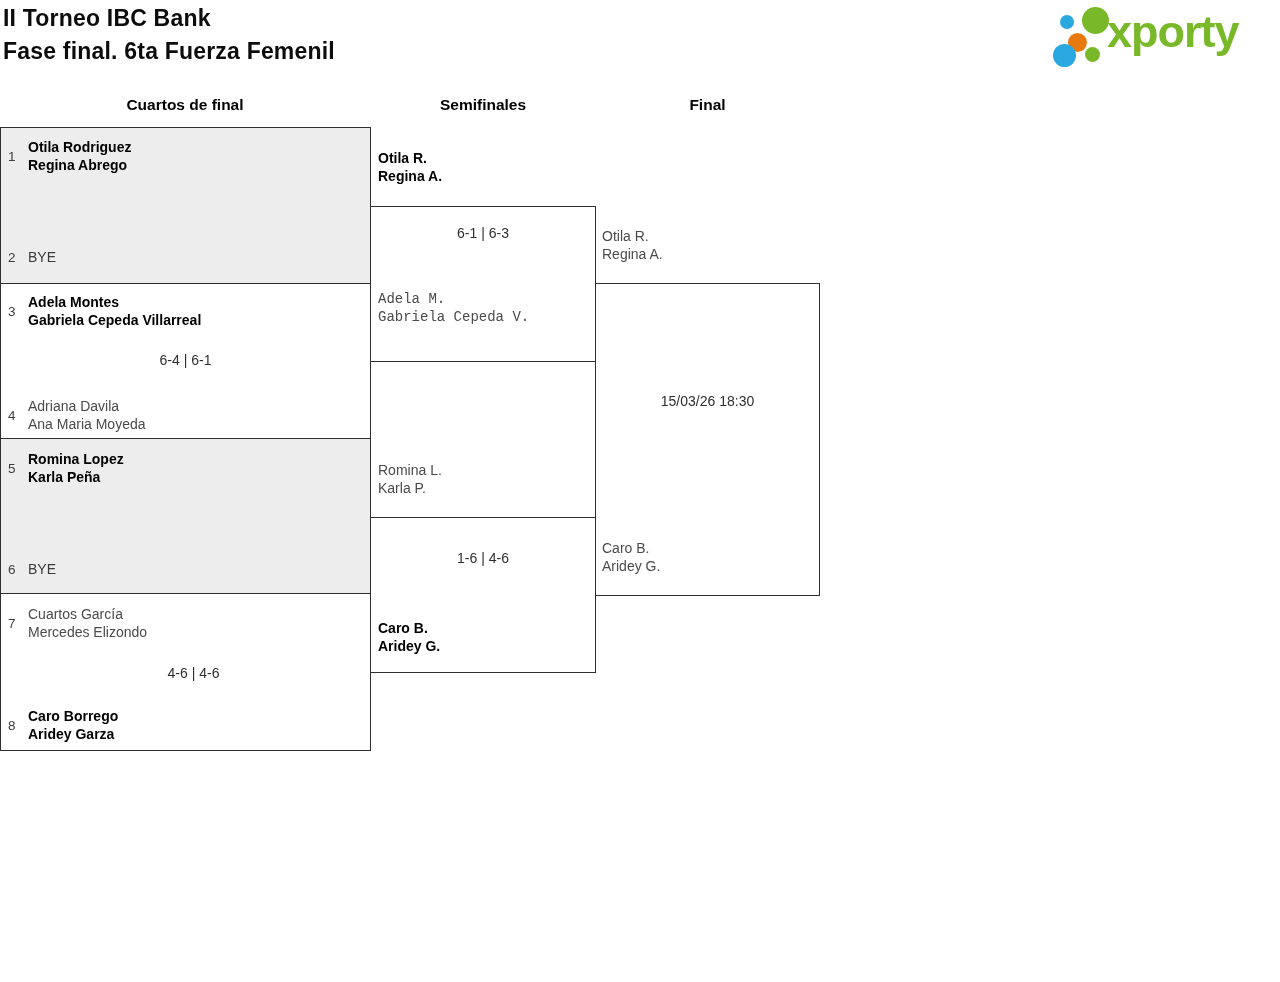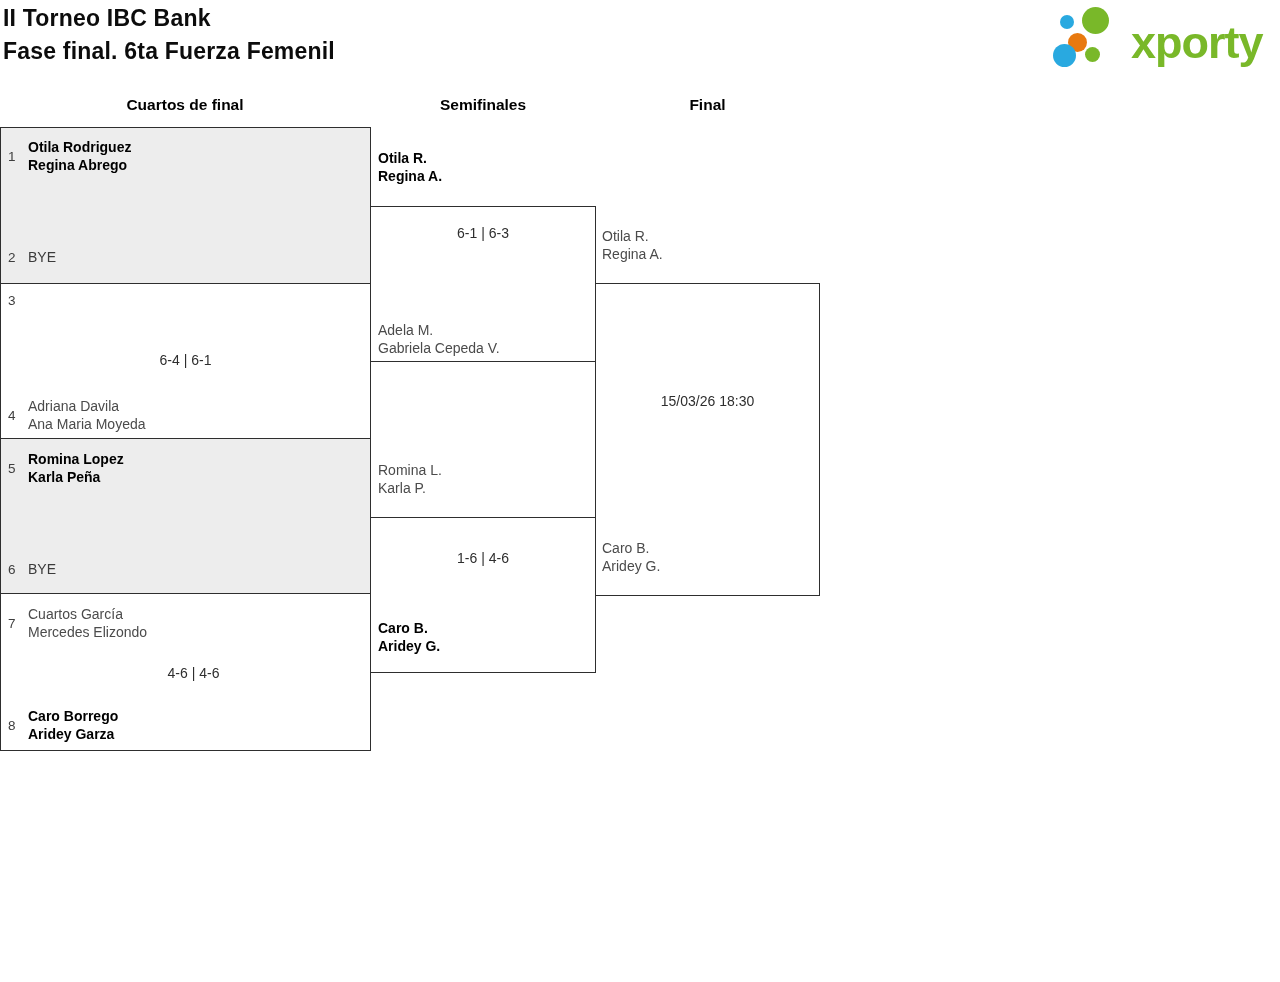--- a/index.html
+++ b/index.html
@@ -16,24 +16,23 @@
     letter-spacing:0.2px;
   }
   .logo { position:absolute; left:1045px; top:2px; width:235px; height:68px; cursor:pointer; }
   .dot { position:absolute; border-radius:50%; }
   .dot-green-big   { left:37px; top:5px;  width:27px; height:27px; background:#79b829; }
   .dot-blue-small  { left:15px; top:13px; width:14px; height:14px; background:#29a9e0; }
   .dot-orange      { left:23px; top:31px; width:19px; height:19px; background:#e8790f; }
   .dot-blue-big    { left:8px;  top:42px; width:23px; height:23px; background:#29a9e0; }
   .dot-green-small { left:40px; top:45px; width:15px; height:15px; background:#79b829; }
   .logo-text {
-    position:absolute; left:62px; top:15px;
+    position:absolute; left:62px; top:4px;
     font-size:45px; font-weight:700; letter-spacing:-1px;
     color:#79b829;
-    margin-left:24px;
   }
   
   .round-header {
     position:absolute; top:96px; text-align:center;
     font-size:15.5px; font-weight:700; color:#000;
   }
   .rh-quarters { left:0;     width:370px; }
   .rh-semis    { left:370px; width:226px; }
   .rh-final    { left:595px; width:225px; }
   
@@ -58,21 +57,21 @@
   
   .t-qf1a { left:8px; top:138px; }
   .t-qf1b { left:8px; top:248px; }
   .t-qf2a { left:8px; top:293px; }
   .t-qf2b { left:8px; top:397px; }
   .t-qf3a { left:8px; top:450px; }
   .t-qf3b { left:8px; top:560px; }
   .t-qf4a { left:8px; top:605px; }
   .t-qf4b { left:8px; top:707px; }
   .t-sf1a { left:378px; top:149px; }
-  .t-sf1b { left:378px; top:321px; }
+  .t-sf1b { left:378px; top:290px;font-family:Liberation Mono, monospace; }
   .t-sf2a { left:378px; top:461px; }
   .t-sf2b { left:378px; top:619px; }
   .t-fa   { left:602px; top:227px; }
   .t-fb   { left:602px; top:539px; }
   
   .score {
     position:absolute; text-align:center;
     font-size:14px; line-height:18px; color:#2e2e2e;
   }
   .s-qf2 { left:0;     width:371px; top:351px; }
@@ -121,20 +120,24 @@
   </div>
   <div class="team t-qf1b">
     <span class="seed">2</span>
     <div class="names byetxt">
       <div>BYE</div>
     </div>
   </div>
 
   <div class="team t-qf2a">
     <span class="seed">3</span>
+    <div class="names winner">
+      <div>Adela Montes</div>
+      <div>Gabriela Cepeda Villarreal</div>
+    </div>
   </div>
   <div class="score s-qf2">6-4 | 6-1</div>
   <div class="team t-qf2b">
     <span class="seed">4</span>
     <div class="names regular">
       <div>Adriana Davila</div>
       <div>Ana Maria Moyeda</div>
     </div>
   </div>
 

